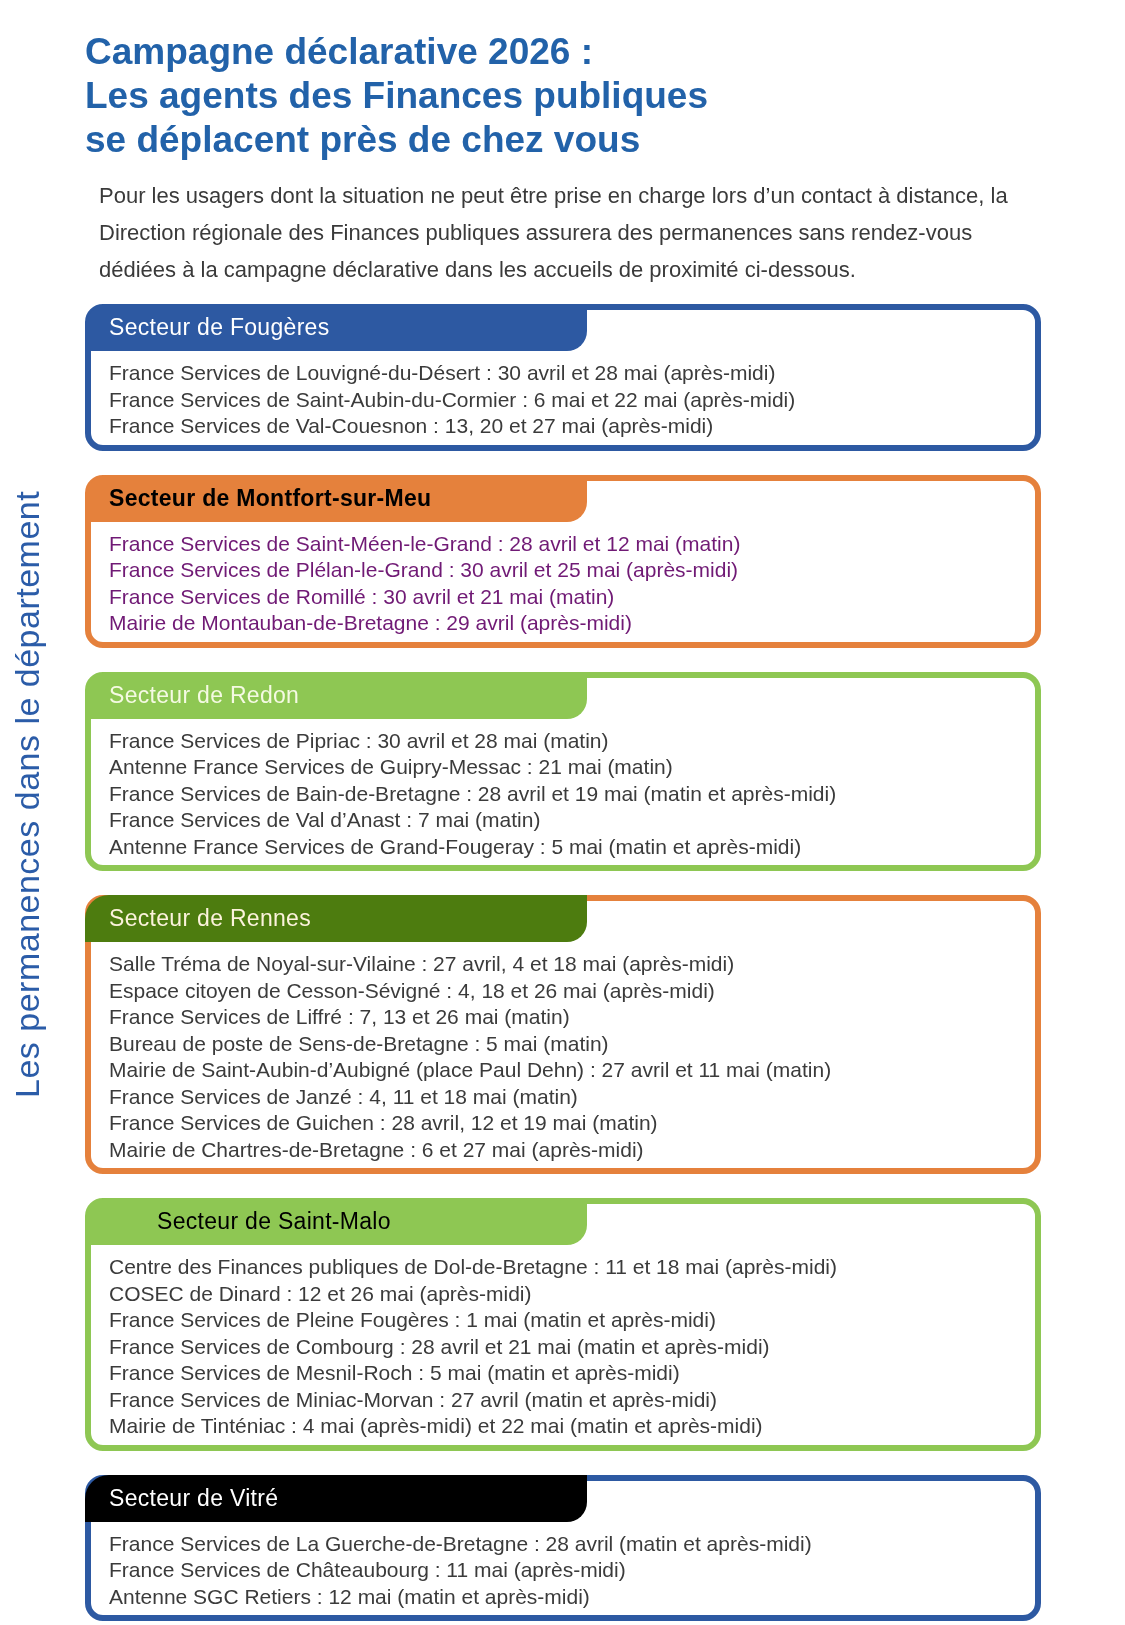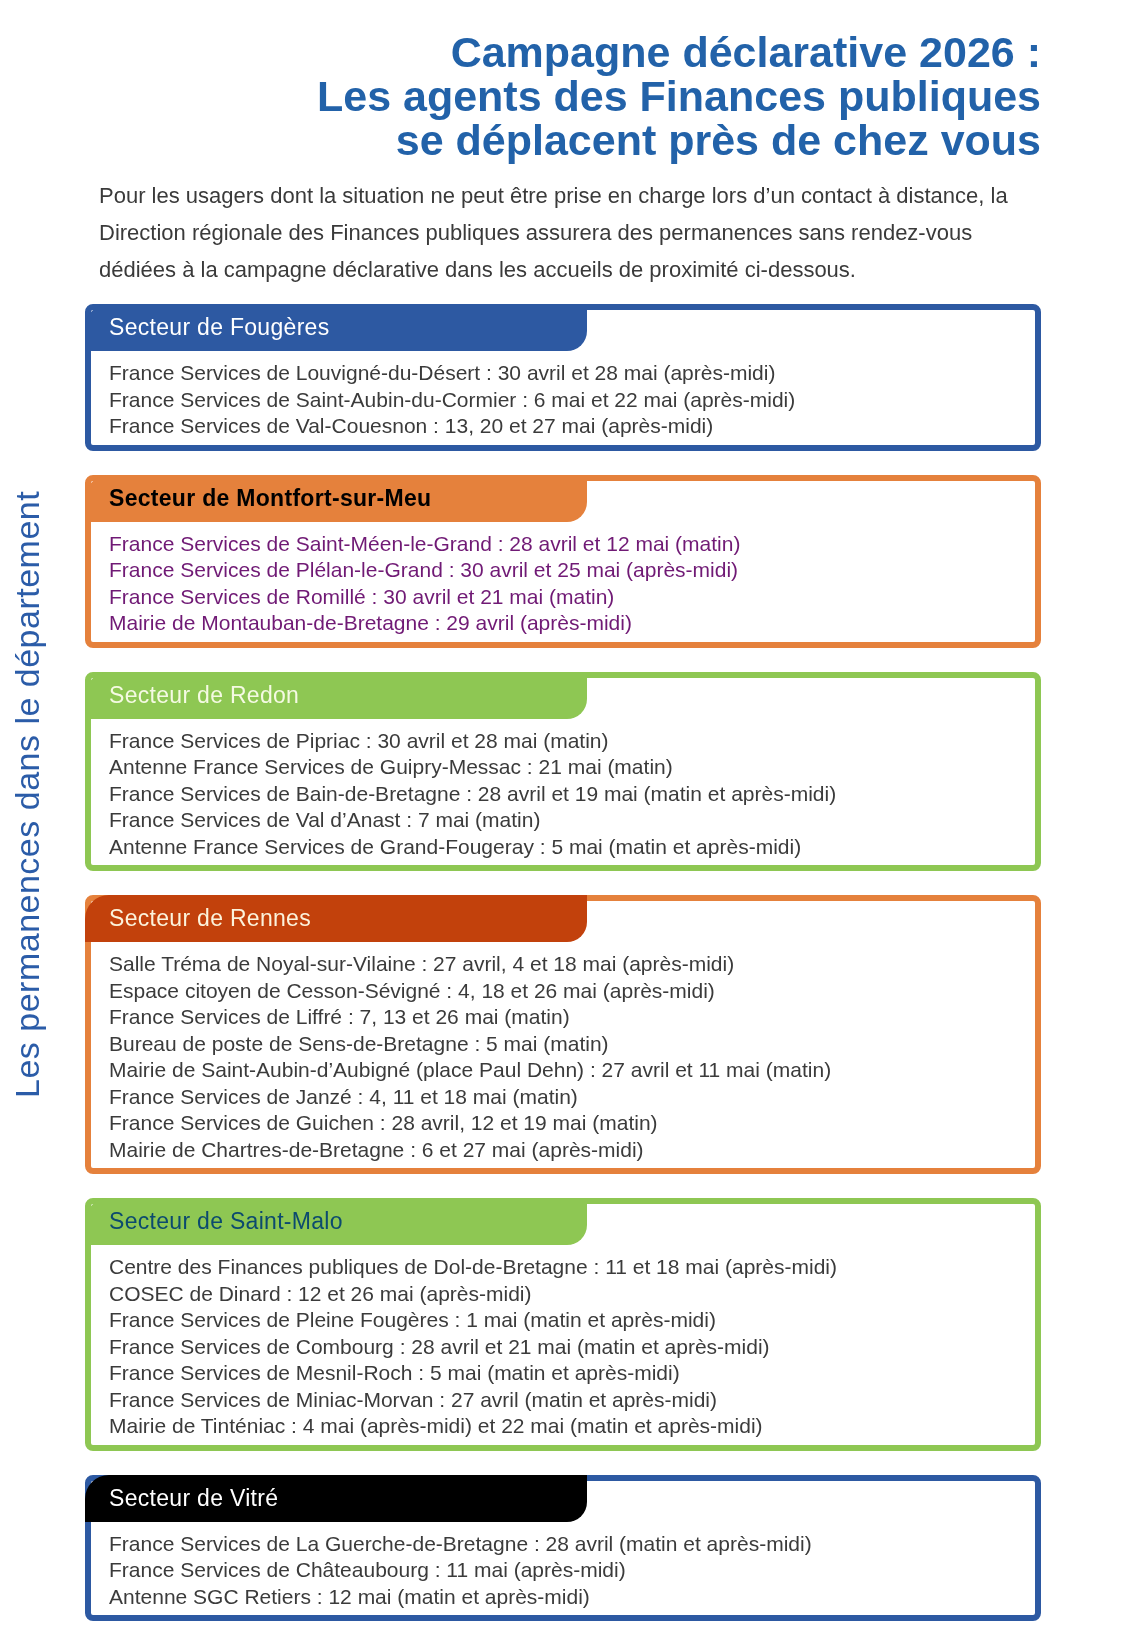--- a/index.html
+++ b/index.html
@@ -7,30 +7,30 @@
     position:relative; width:1125px; height:1625px; overflow:hidden;
     background:#ffffff; font-family:"Liberation Sans", sans-serif;
   }
   .vertical-label {
     position:absolute; left:8px; top:448px; height:692px;
     writing-mode:vertical-rl; transform:rotate(180deg);
     font-size:34px; letter-spacing:0.5px; text-align:center; white-space:nowrap;
   }
   .content { position:absolute; left:85px; top:0; width:956px; }
   .title {
-    margin:30px 0 0 0; text-align:right;
-    font-size:43px; line-height:44px; font-weight:bold;
+    margin:30px 0 0 0; text-align:left;
+    font-size:37px; line-height:44px; font-weight:bold;
   }
   .intro {
     margin:15px 0 0 14px; width:938px;
     font-size:22px; line-height:37px; color:#3a3a3a;
   }
   #sections { margin-top:16px; }
   .box {
-    border:6px solid #404040; border-radius:8px;
+    border:6px solid #404040; border-radius:18px;
     margin-bottom:24px; background:#ffffff;
   }
   .tab {
     height:47px; width:502px; margin:-6px 0 0 -6px;
     border-radius:24px 0 20px 0;
     display:flex; align-items:center; box-sizing:border-box;
     padding-left:24px;
   }
   .tab-label { font-size:23px; letter-spacing:0.3px; }
   .items {
@@ -86,38 +86,38 @@
     <ul class="items" style="color: rgb(59, 59, 59);">
             <li>France Services de Pipriac : 30 avril et 28 mai (matin)</li>
             <li>Antenne France Services de Guipry-Messac : 21 mai (matin)</li>
             <li>France Services de Bain-de-Bretagne : 28 avril et 19 mai (matin et après-midi)</li>
             <li>France Services de Val d’Anast : 7 mai (matin)</li>
             <li>Antenne France Services de Grand-Fougeray : 5 mai (matin et après-midi)</li>
           </ul>
   </section>
 
   <section class="box" style="border-color: rgb(229, 129, 60);">
-    <div class="tab" style="background: #c2410c;">
+    <div class="tab" style="background: #4d7c0f;">
       <span class="tab-label" style="color: rgb(252, 243, 220);">Secteur de Rennes</span>
     </div>
     <ul class="items" style="color: rgb(59, 59, 59);">
             <li>Salle Tréma de Noyal-sur-Vilaine : 27 avril, 4 et 18 mai (après-midi)</li>
             <li>Espace citoyen de Cesson-Sévigné : 4, 18 et 26 mai (après-midi)</li>
             <li>France Services de Liffré : 7, 13 et 26 mai (matin)</li>
             <li>Bureau de poste de Sens-de-Bretagne : 5 mai (matin)</li>
             <li>Mairie de Saint-Aubin-d’Aubigné (place Paul Dehn) : 27 avril et 11 mai (matin)</li>
             <li>France Services de Janzé : 4, 11 et 18 mai (matin)</li>
             <li>France Services de Guichen : 28 avril, 12 et 19 mai (matin)</li>
             <li>Mairie de Chartres-de-Bretagne : 6 et 27 mai (après-midi)</li>
           </ul>
   </section>
 
   <section class="box" style="border-color: rgb(142, 199, 83);">
     <div class="tab" style="background: rgb(142, 199, 83);">
-      <span class="tab-label" style="color: #0c4a6e;">Secteur de Saint-Malo</span>
+      <span class="tab-label" style="color: #000000; margin-left: 48px;">Secteur de Saint-Malo</span>
     </div>
     <ul class="items" style="color: rgb(59, 59, 59);">
             <li>Centre des Finances publiques de Dol-de-Bretagne : 11 et 18 mai (après-midi)</li>
             <li>COSEC de Dinard : 12 et 26 mai (après-midi)</li>
             <li>France Services de Pleine Fougères : 1 mai (matin et après-midi)</li>
             <li>France Services de Combourg : 28 avril et 21 mai (matin et après-midi)</li>
             <li>France Services de Mesnil-Roch : 5 mai (matin et après-midi)</li>
             <li>France Services de Miniac-Morvan : 27 avril (matin et après-midi)</li>
             <li>Mairie de Tinténiac : 4 mai (après-midi) et 22 mai (matin et après-midi)</li>
           </ul>

